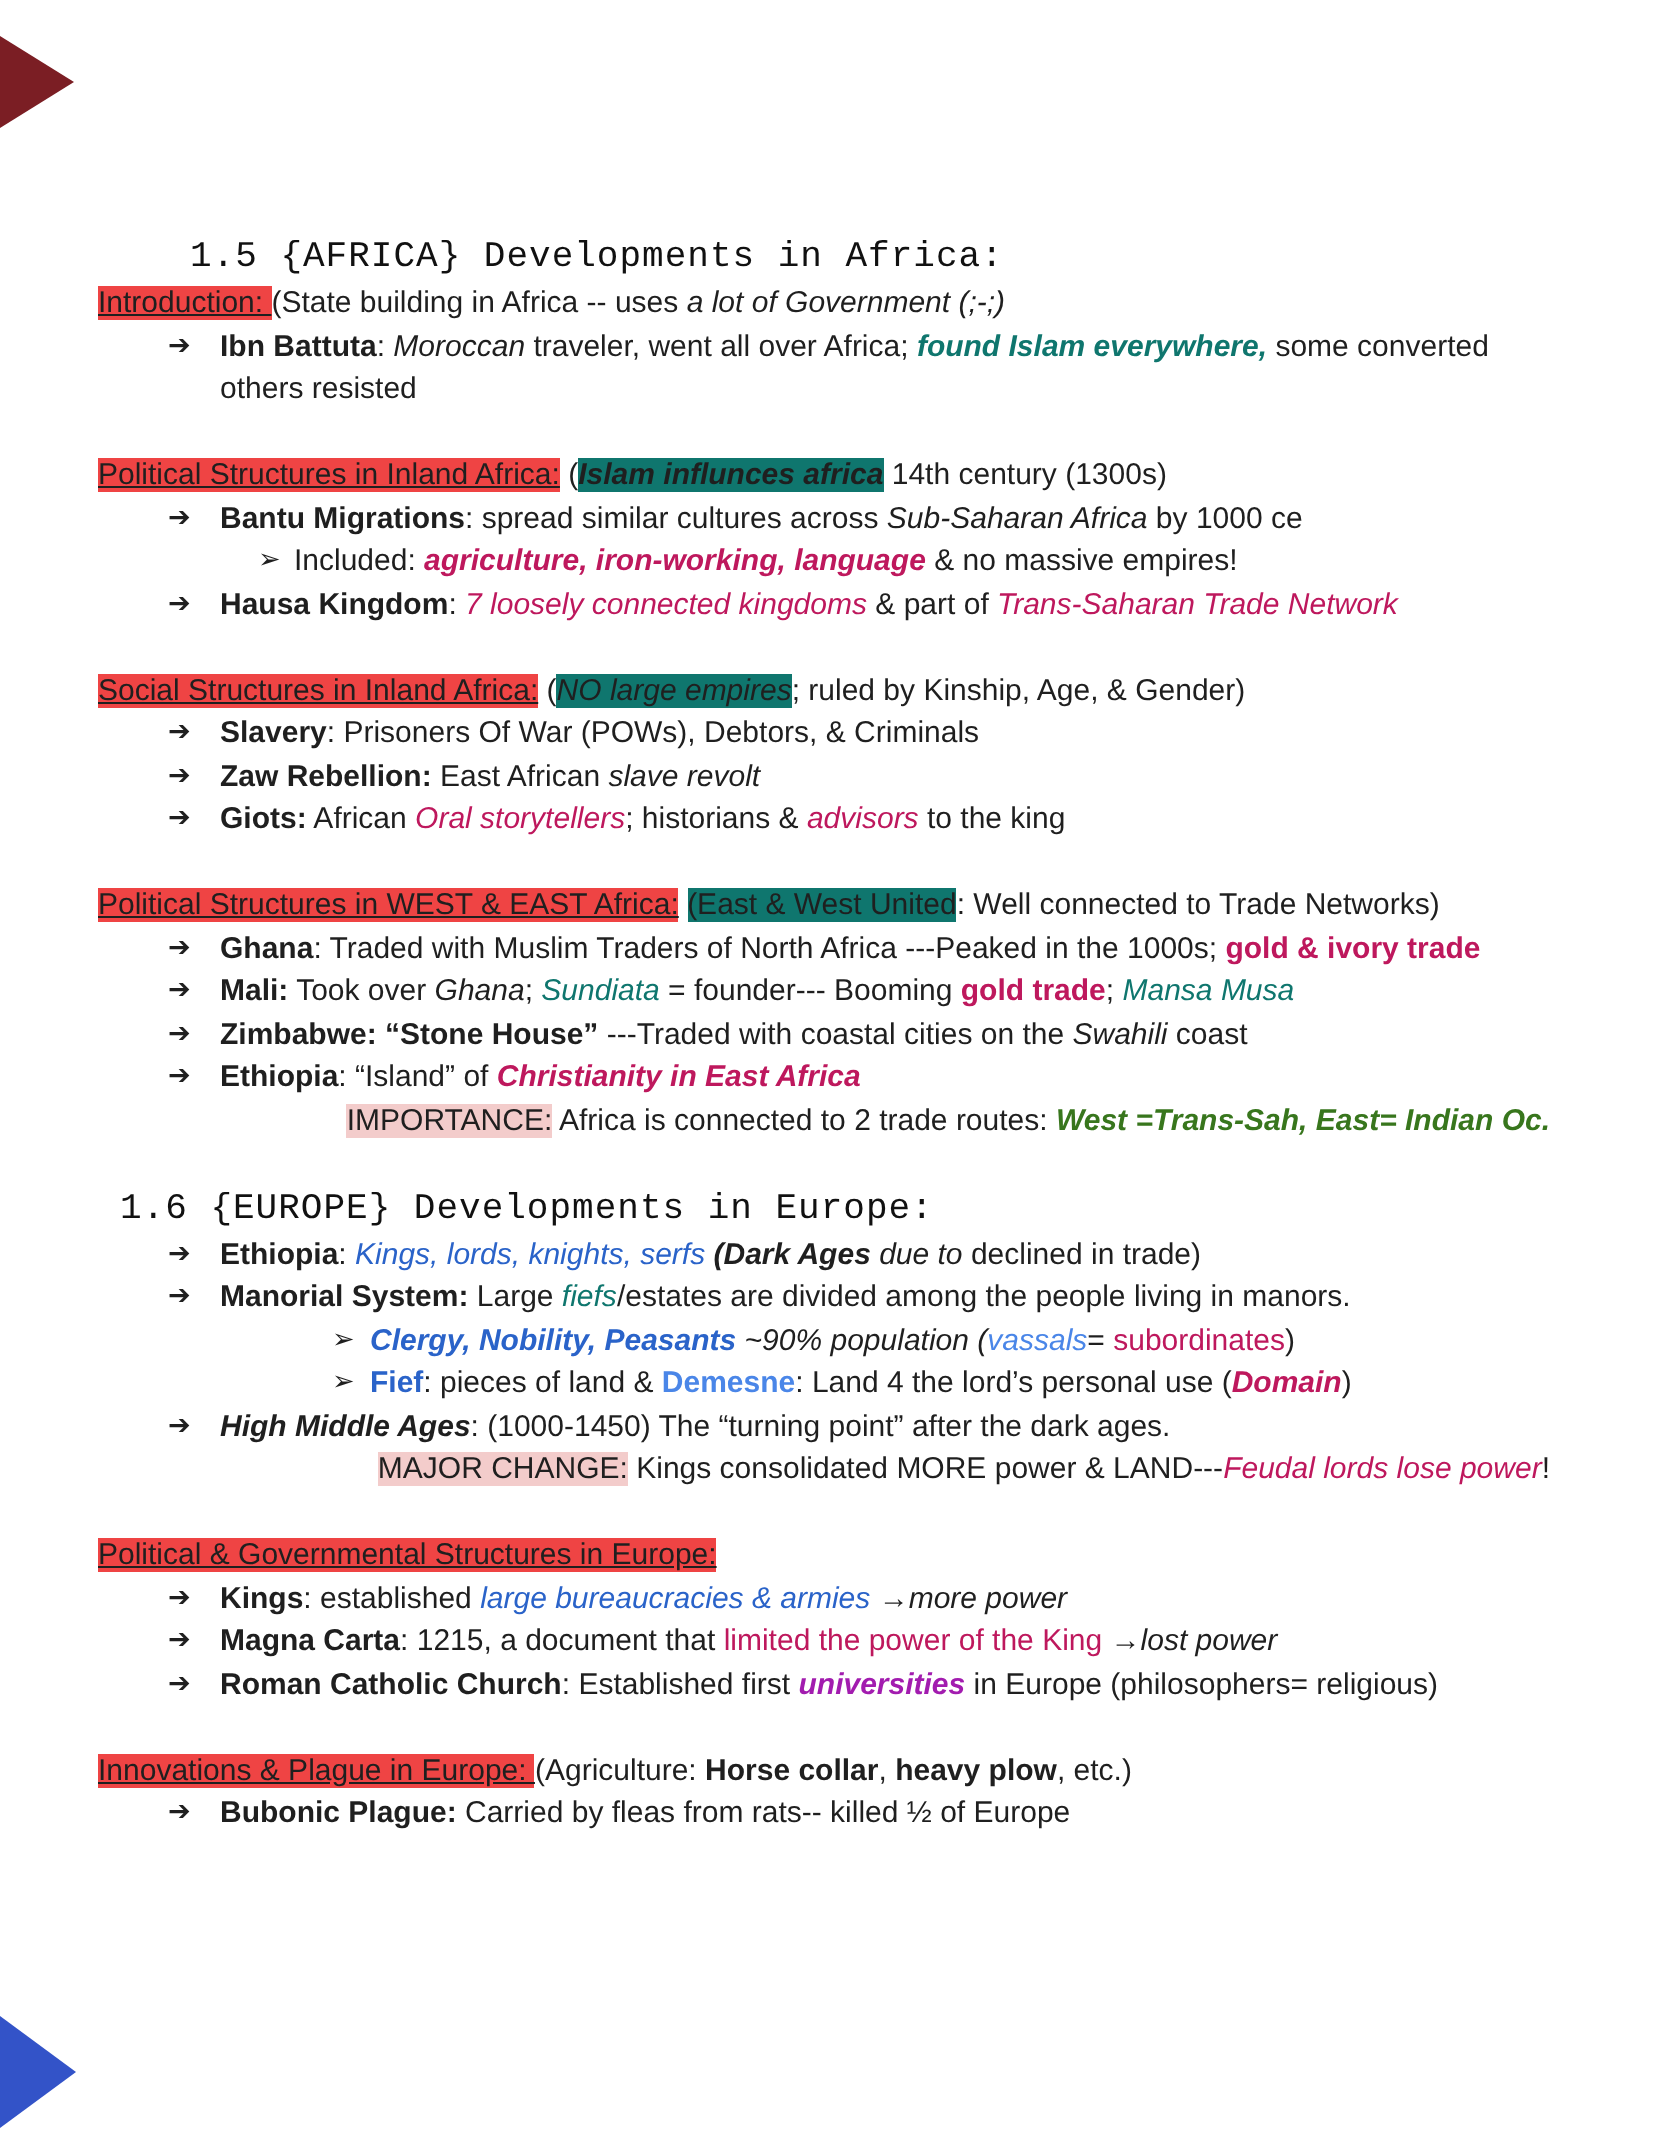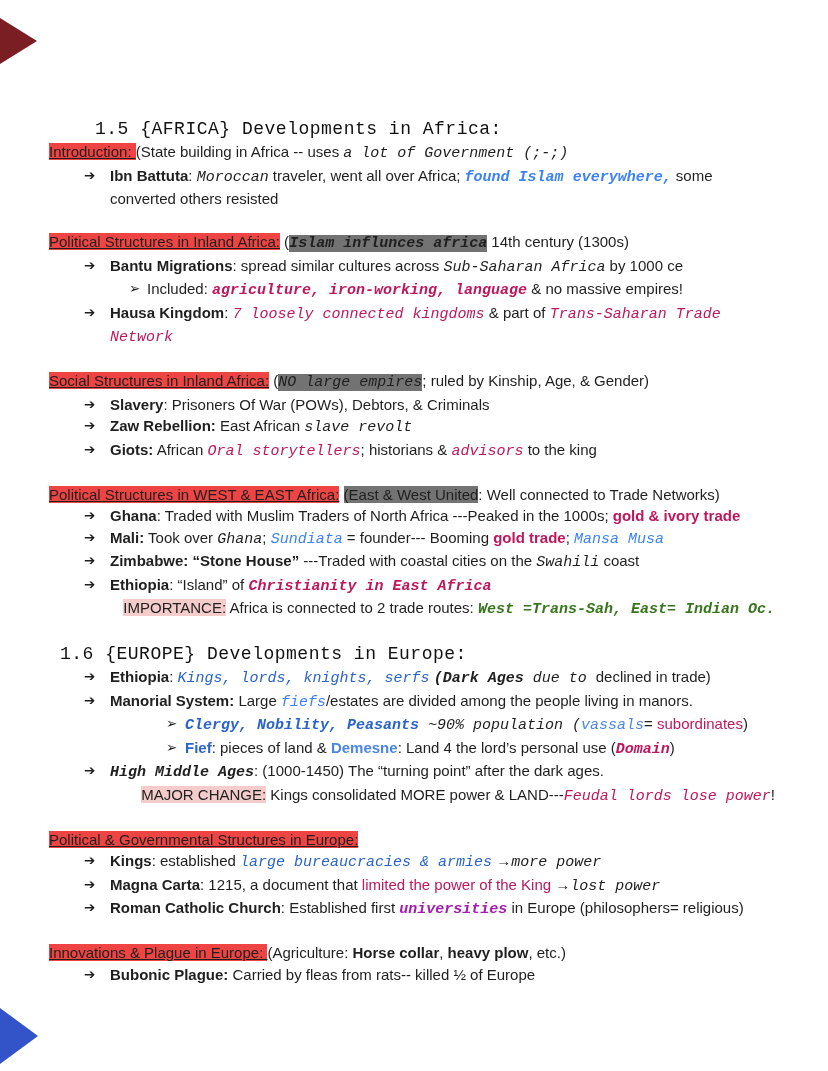--- a/index.html
+++ b/index.html
@@ -26,30 +26,30 @@
     font-family:"DejaVu Sans",sans-serif;
     font-size:13.5px;color:#1f1f1f;
   }
   .lvl1 .btext{padding-left:61px;}
   .lvl1 .marker{left:35px;}
   .lvl2a .btext{padding-left:98px;}
   .lvl2a .marker{left:80px;}
   .lvl2b .btext{padding-left:136px;}
   .lvl2b .marker{left:117px;}
   .b{font-weight:bold;}
-  .i{font-style:italic;font-family:Liberation Mono, monospace;}
+  .i{font-style:italic;}
   .u{text-decoration:underline;}
   .c-red{color:#be185d;}
-  .c-orange{color:#3b82f6;}
+  .c-orange{color:#0f766e;}
   .c-blue{color:#2a63c9;}
   .c-lblue{color:#4a86e8;}
   .c-green{color:#38761d;}
   .c-purple{color:#a21caf;}
   .hl-y{background:#ef4444;}
-  .hl-p{background:#737373;}
+  .hl-p{background:#0f766e;}
   .hl-r{background:#f3cccb;}
   .corner{position:absolute;pointer-events:none;}
   .corner.tl{left:0;top:18px;}
   .corner.bl{left:0;bottom:7px;}
 </style>
 </head>
 <body>
 
 <div class="page">
   <svg class="corner tl" width="38" height="47" viewBox="0 0 38 47">

